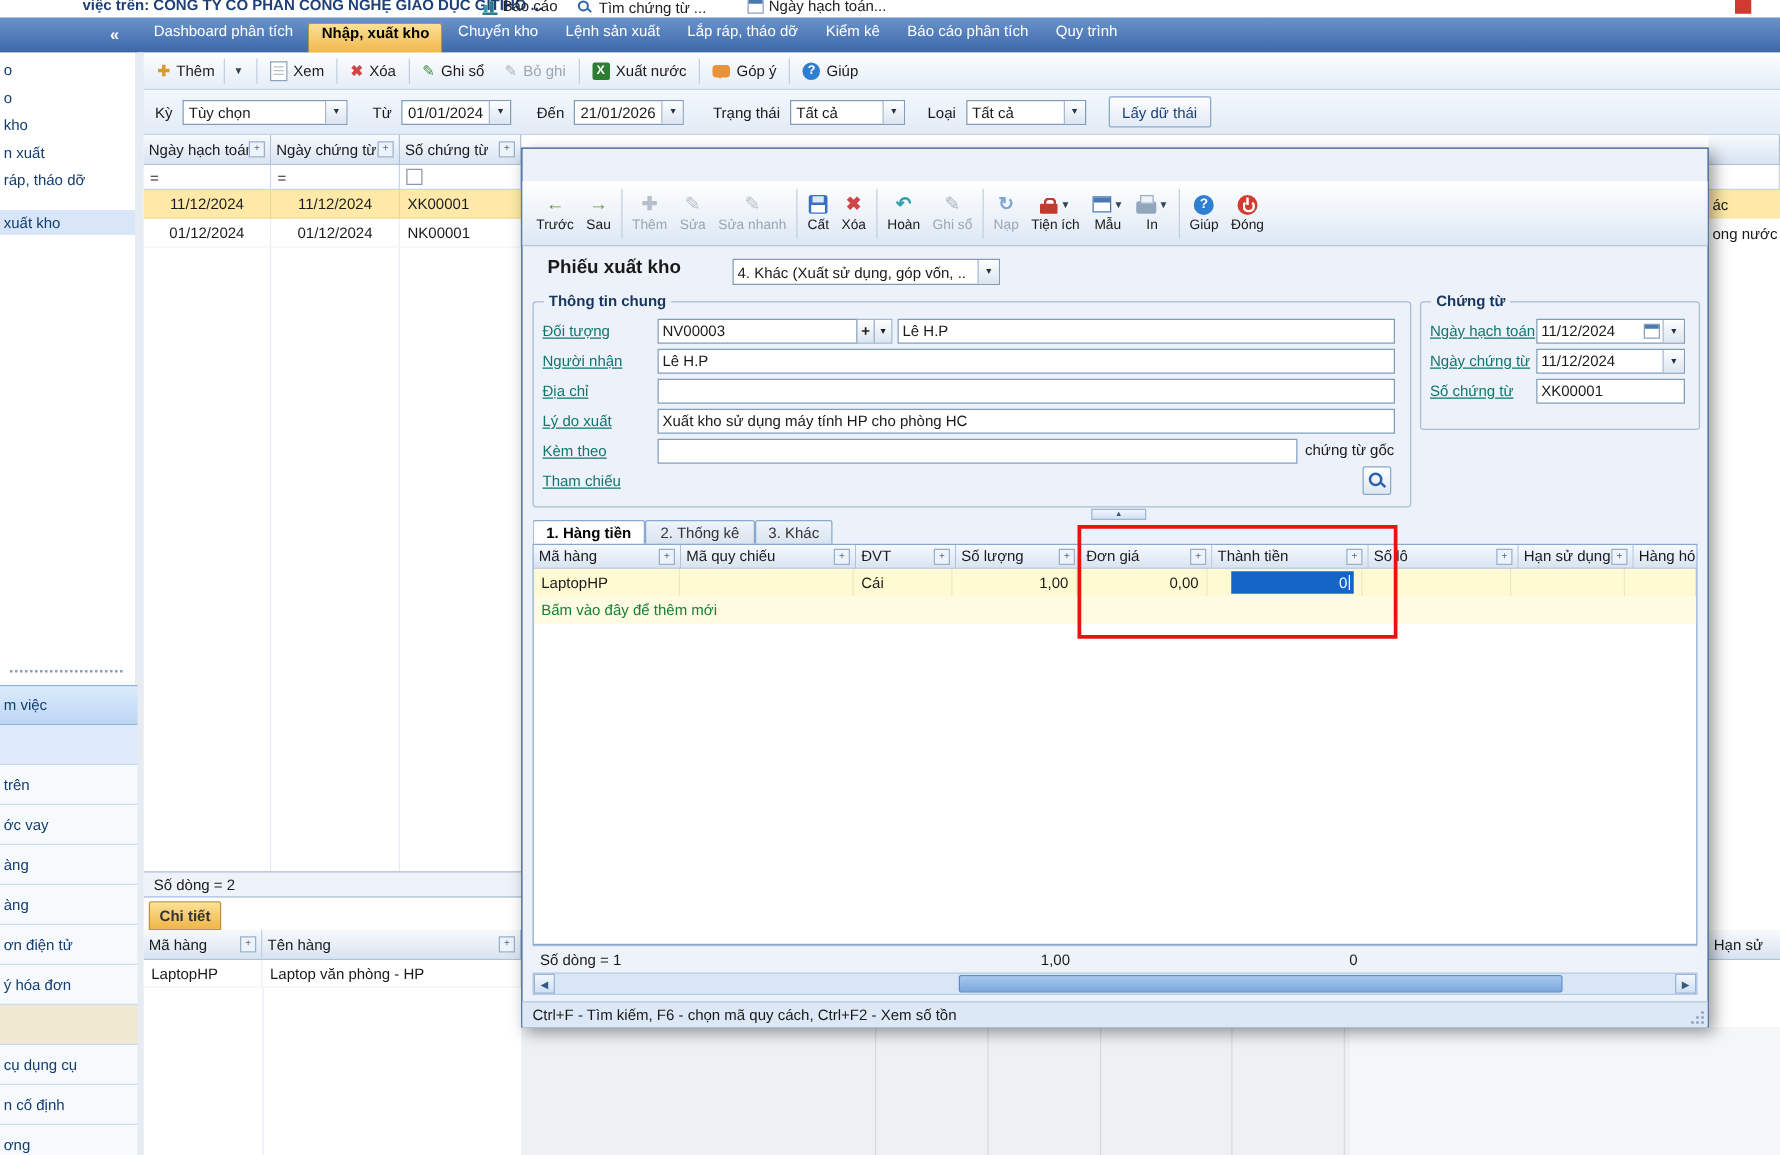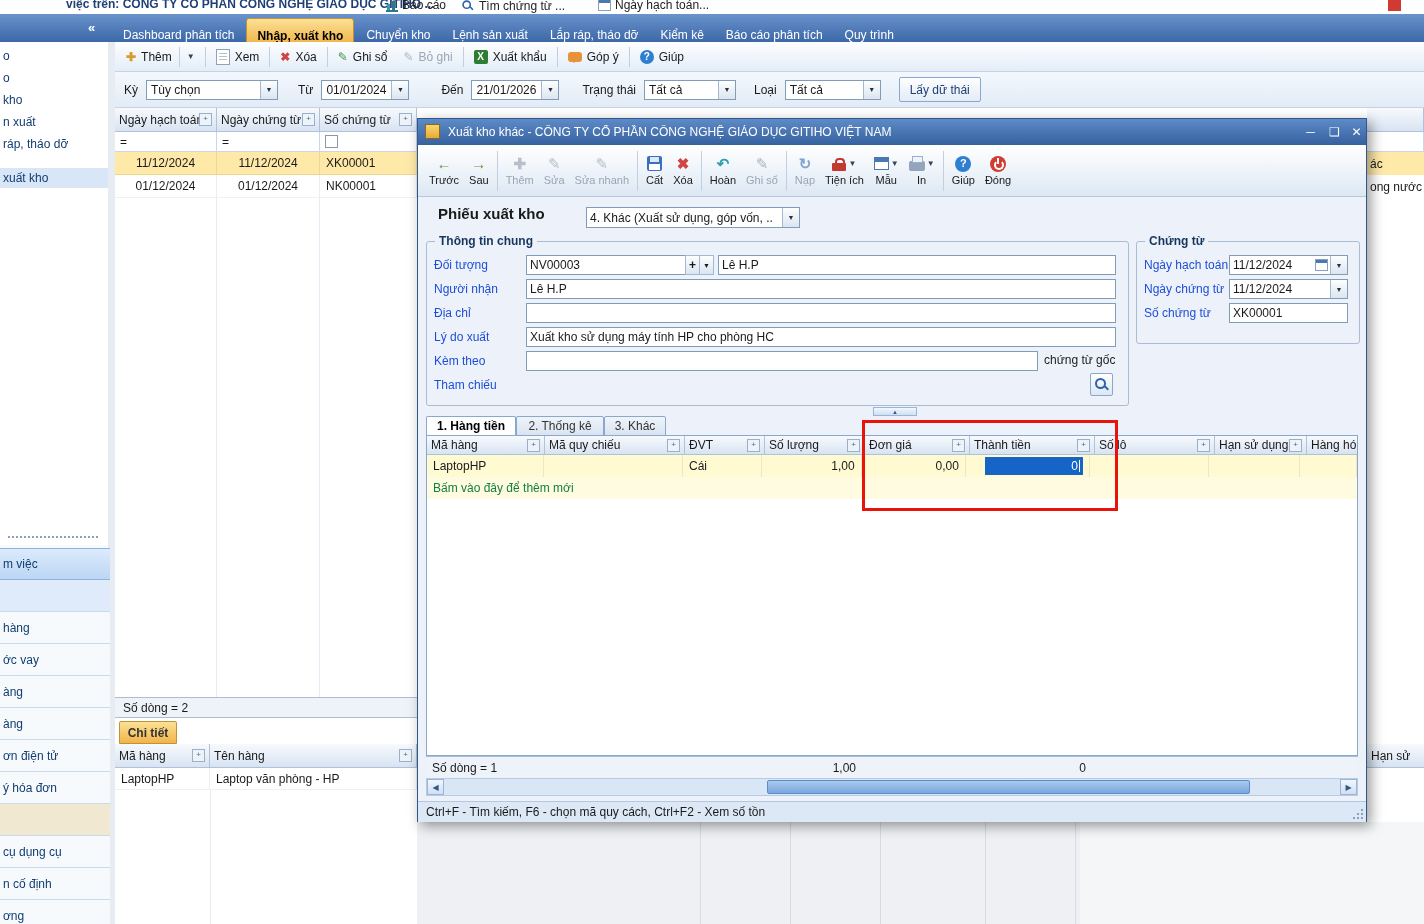--- a/index.html
+++ b/index.html
@@ -10,21 +10,21 @@
 
   
   .topstrip{left:0;top:0;width:1424px;height:14px;background:#fff;overflow:hidden;border-bottom:1px solid #e3e8ef}
   .topco{color:#1f3f77;font-weight:bold}
   .topitem{display:flex;align-items:center;gap:4px;color:#222}
 
   
   .tabbar{left:0;top:14px;width:1424px;height:28px;background:linear-gradient(#6a93cc,#3c68a8);border-bottom:1px solid #2e5a9e}
   .collapse{position:absolute;left:88px;top:6px;color:#fff;font-size:13px;font-weight:bold}
   .tabs{position:absolute;left:113px;top:4px;height:24px;display:flex;gap:2px}
-  .tab{height:24px;display:flex;align-items:flex-end;padding:0 10px;color:#fff;border-radius:3px 3px 0 0}
+  .tab{height:24px;display:flex;align-items:flex-start;padding:0 10px;color:#fff;border-radius:3px 3px 0 0}
   .tab.active{background:linear-gradient(#fbe196,#f1b54a);color:#000;font-weight:bold;border:1px solid #c09339;border-bottom:none}
 
   
   .mtoolbar{left:110px;top:42px;width:1314px;height:30px;background:linear-gradient(#fdfeff,#e4edf8);
             border-bottom:1px solid #c3d2e5;display:flex;align-items:center;padding-left:8px;box-sizing:border-box}
   .tbarbtn{display:flex;align-items:center;gap:5px;padding:0 8px;height:24px}
   .vsep{width:1px;height:20px;background:#c2cfe0;margin:0 2px}
   .disl{color:#9aa6b4}
   .ddarr{font-size:8px;color:#345}
 
@@ -68,21 +68,21 @@
   .wb{position:absolute;top:4px;width:17px;height:17px;display:flex;align-items:center;justify-content:center;color:#fff}
   .dtb{position:absolute;left:0;top:26px;width:100%;height:52px;background:linear-gradient(#ffffff,#dde8f4);
        border-bottom:1px solid #b5c6dd;display:flex;align-items:center;padding-left:6px;box-sizing:border-box}
   .db{display:flex;flex-direction:column;align-items:center;justify-content:center;gap:2px;font-size:11px;padding:0 5px;height:48px}
   .db .lab{white-space:nowrap}
   .db.dis .lab{color:#9aa6b4}
   .icb{height:17px;display:flex;align-items:center;justify-content:center;gap:2px;font-size:15px;line-height:1}
   .tsep{width:1px;background:#c2cfe0;height:40px;margin:0 3px;flex:none}
   .fs{position:absolute;border:1px solid #a8bcd4;border-radius:3px}
   .fsleg{position:absolute;top:-8px;left:8px;background:#edf2fa;padding:0 4px;font-weight:bold;color:#16365e}
-  .dlab{position:absolute;white-space:nowrap;color:#1d4ed8;line-height:20px}
+  .dlab{position:absolute;white-space:nowrap;text-decoration:underline;color:#0f766e;line-height:20px}
   .df{position:absolute;background:#fff;border:1px solid #7f9db9;display:flex;align-items:center;height:20px;
       box-sizing:border-box;padding-left:3px;overflow:hidden}
   .sq{position:absolute;height:20px;width:15px;background:linear-gradient(#fdfefe,#dbe5f1);border:1px solid #a5b8d0;
       box-sizing:border-box;display:flex;align-items:center;justify-content:center}
   .dtab{position:absolute;height:20px;display:flex;align-items:center;justify-content:center;
         background:linear-gradient(#f0f4fa,#d9e3f0);border:1px solid #8aa8cc;box-sizing:border-box;
         border-radius:2px 2px 0 0;color:#333}
   .dtab.active{background:#fff;font-weight:bold;border-bottom:1px solid #fff;color:#000}
   .sumbar{position:absolute;background:#eef3fa;border-top:1px solid #aabdd8;border-bottom:1px solid #aabdd8}
   .scrtrk{position:absolute;background:#d8e6f6;border:1px solid #b7cbe4;box-sizing:border-box}
@@ -202,21 +202,21 @@
       <span style="color:#3f8f3f">✎</span>
       <span>Ghi sổ</span>
     </div>
     <div class="tbarbtn">
       <span style="color:#aab4c0">✎</span>
       <span class="disl">Bỏ ghi</span>
     </div>
     <span class="vsep"></span>
     <div class="tbarbtn">
       <span class="i-excel">X</span>
-      <span>Xuất khẩu</span>
+      <span>Xuất nước</span>
     </div>
     <span class="vsep"></span>
     <div class="tbarbtn">
       <span class="i-chat"></span>
       <span>Góp ý</span>
     </div>
     <span class="vsep"></span>
     <div class="tbarbtn">
       <span class="i-help sm">?</span>
       <span>Giúp</span>
@@ -227,21 +227,21 @@
     <span>Kỳ</span>
     <div class="field" style="width:132px">
       <span>Tùy chọn</span>
       <span class="cbtn">▼</span>
     </div>
     <span style="margin-left:12px">Từ</span>
     <div class="field" style="width:88px">
       <span>01/01/2024</span>
       <span class="cbtn">▼</span>
     </div>
-    <span style="margin-left:24px">Đến</span>
+    <span style="margin-left:12px">Đến</span>
     <div class="field" style="width:88px">
       <span>21/01/2026</span>
       <span class="cbtn">▼</span>
     </div>
     <span style="margin-left:15px">Trạng thái</span>
     <div class="field" style="width:92px">
       <span>Tất cả</span>
       <span class="cbtn">▼</span>
     </div>
     <span style="margin-left:10px">Loại</span>
@@ -279,21 +279,21 @@
   <div class="abs" style="left:108px;top:42px;width:7px;height:882px;background:#e7ecf2"></div>
 
   <div class="abs" style="left:0;top:545px;width:108px;height:379px;background:#f7fafd">
     <div class="abs srow sel" style="top:3px">
         <span>m việc</span>
       </div>
     <div class="abs srow sel2" style="top:35px">
         <span></span>
       </div>
     <div class="abs srow" style="top:67px">
-        <span>hàng</span>
+        <span>trên</span>
       </div>
     <div class="abs srow" style="top:99px">
         <span>ớc vay</span>
       </div>
     <div class="abs srow" style="top:131px">
         <span>àng</span>
       </div>
     <div class="abs srow" style="top:163px">
         <span>àng</span>
       </div>
@@ -391,27 +391,20 @@
     <div class="abs" style="left:663px;top:0;width:344px;height:102px;background:#f4f6f8"></div>
     <div class="abs" style="left:283px;top:0;width:1px;height:102px;background:#d7dade"></div>
     <div class="abs" style="left:373px;top:0;width:1px;height:102px;background:#d7dade"></div>
     <div class="abs" style="left:463px;top:0;width:1px;height:102px;background:#d7dade"></div>
     <div class="abs" style="left:568px;top:0;width:1px;height:102px;background:#d7dade"></div>
     <div class="abs" style="left:658px;top:0;width:1px;height:102px;background:#d7dade"></div>
   </div>
 
   <div class="abs dialog">
 
-    <div class="dtitle">
-      <span class="abs" style="left:7px;top:5px;width:15px;height:15px;background:linear-gradient(#f6d868,#e8a93c);border:1px solid #8a6b1d;box-sizing:border-box"></span>
-      <span class="abs nw" style="left:30px;top:6px;max-width:700px">Xuất kho khác - CÔNG TY CỔ PHẦN CÔNG NGHỆ GIÁO DỤC GITIHO VIỆT NAM</span>
-      <span class="wb" style="left:884px">─</span>
-      <span class="wb" style="left:908px">❑</span>
-      <span class="wb" style="left:930px">✕</span>
-    </div>
 
     <div class="dtb">
       <div class="db">
         <div class="icb">
             <span style="color:#6f9046;font-weight:bold">←</span>
           </div>
         <div class="lab">Trước</div>
       </div>
       <div class="db">
         <div class="icb">

